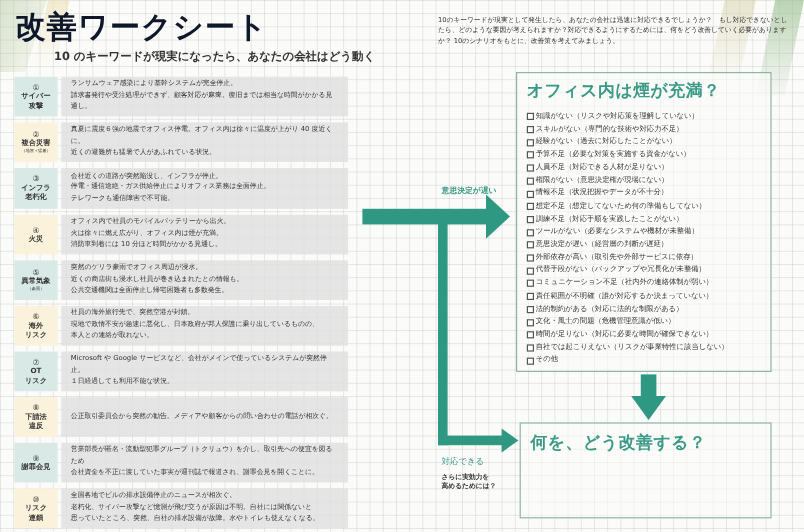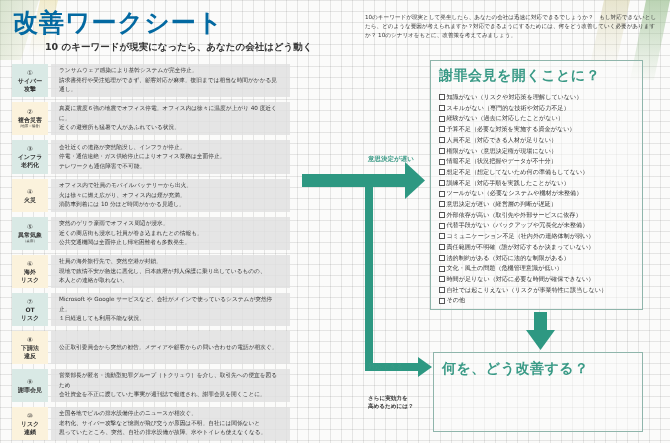--- a/index.html
+++ b/index.html
@@ -31,21 +31,21 @@
     clip-path: polygon(35% 0, 100% 0, 65% 100%, 0 100%);
   }
   .deco-right2 {
     left: 630px; top: 0; width: 40px; height: 80px;
     background: linear-gradient(180deg, rgba(160,195,150,0.7), rgba(160,195,150,0.05));
     clip-path: polygon(40% 0, 100% 0, 60% 100%, 0 100%);
   }
 
   .title {
     position: absolute; left: 13px; top: 6px;
-    font-size: 25px; font-weight: bold; color: #0369a1; letter-spacing: 1px;
+    font-size: 25px; font-weight: bold; color: #0f172a; letter-spacing: 1px;
   }
   .subtitle {
     position: absolute; left: 13px; top: 41px;
     font-size: 9.5px; font-weight: bold; color: #333; padding-left: 32px;
   }
   .intro {
     position: absolute; left: 365px; top: 13px; width: 295px;
     font-size: 5.6px; line-height: 9px; color: #333;
   }
 
@@ -96,21 +96,21 @@
     font-size: 14px; font-weight: bold; color: #3a9a86; letter-spacing: 0.5px;
   }
 
   .arrow-svg { position: absolute; left: 0; top: 0; width: 670px; height: 443px; }
 
   .lbl-cannot {
     position: absolute; left: 368px; top: 155px;
     font-size: 6.5px; font-weight: bold; color: #3a9a86;
   }
   .lbl-can {
-    position: absolute; left: 368px; top: 362px;
+    position: absolute; left: 368px; top: 380px;
     font-size: 7px; font-weight: normal; color: #3a9a86;
   }
   .lbl-can-sub {
     position: absolute; left: 368px; top: 394px;
     font-size: 5.6px; line-height: 8px; font-weight: bold; color: #333;
   }
 </style>
 </head>
 <body>
 
@@ -287,21 +287,21 @@
 </svg>
 
 <div class="lbl-cannot">意思決定が遅い</div>
 <div class="lbl-can">対応できる</div>
 <div class="lbl-can-sub">
   <div>さらに実効力を</div>
   <div>高めるためには？</div>
 </div>
 
 <div class="reasons-box">
-  <div class="reasons-title">謝罪会見を開くことに？</div>
+  <div class="reasons-title">オフィス内は煙が充満？</div>
   <ul class="reasons-list" id="reasons-list">
       <li>
         <span class="checkbox"></span>
         <span>知識がない（リスクや対応策を理解していない）</span>
       </li>
       <li>
         <span class="checkbox"></span>
         <span>スキルがない（専門的な技術や対応力不足）</span>
       </li>
       <li>

